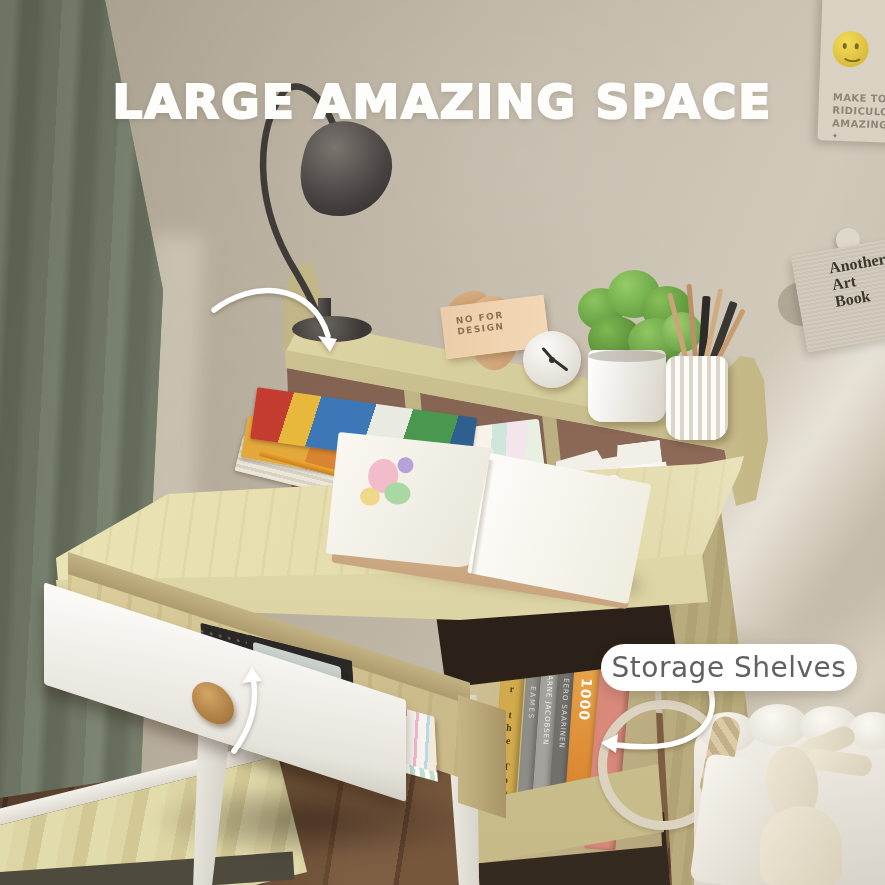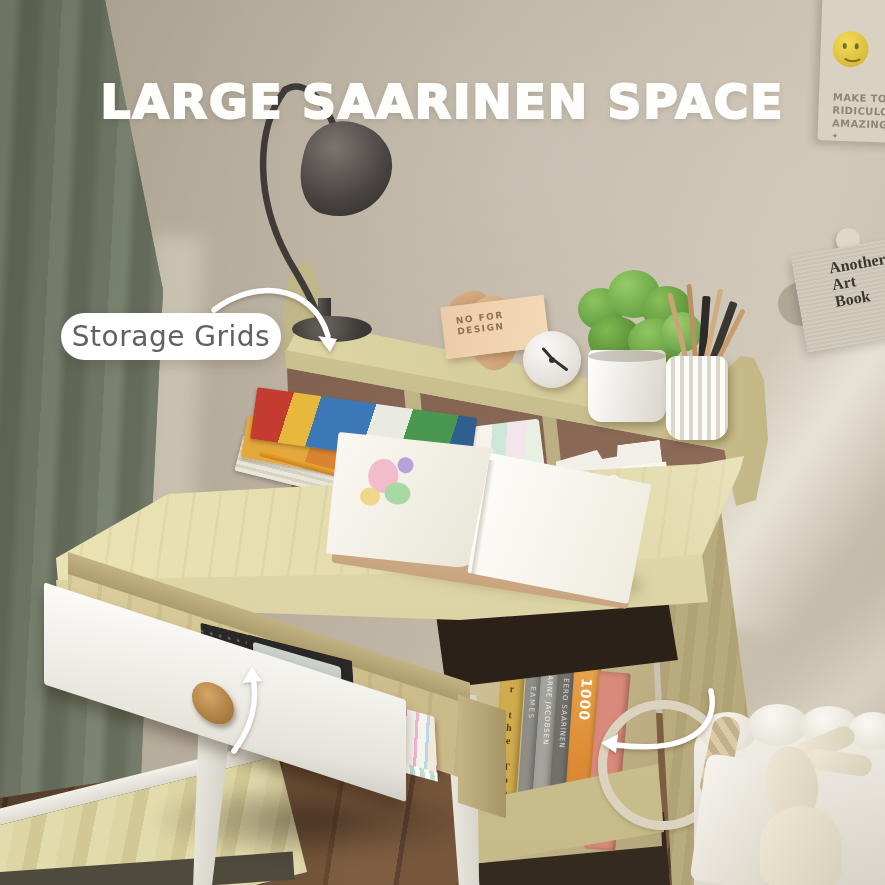--- a/index.html
+++ b/index.html
@@ -425,16 +425,16 @@
 
   <svg class="layer" id="arrows" width="885" height="885">
     <path d="M 214 310 C 252 280 312 282 328 336"></path>
     <polygon points="330,352 318,336 337,339"></polygon>
     <path d="M 711 691 C 719 728 689 754 616 745"></path>
     <polygon points="601,743 618,734 616,753"></polygon>
     <path d="M 234 751 C 251 728 258 704 253 677"></path>
     <polygon points="252,667 242,683 262,681"></polygon>
   </svg>
 
-  <div class="pill" id="pill-grids">Storage Grids</div>
-
-  <div class="abs" id="title">LARGE SAARINEN SPACE</div>
+  <div class="pill" id="pill-shelves">Storage Shelves</div>
+
+  <div class="abs" id="title">LARGE AMAZING SPACE</div>
 </div>
 
 </body></html>

